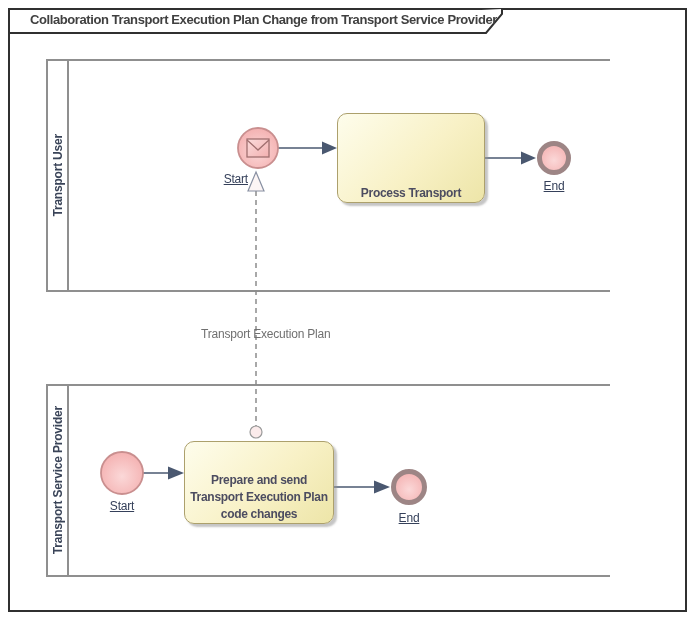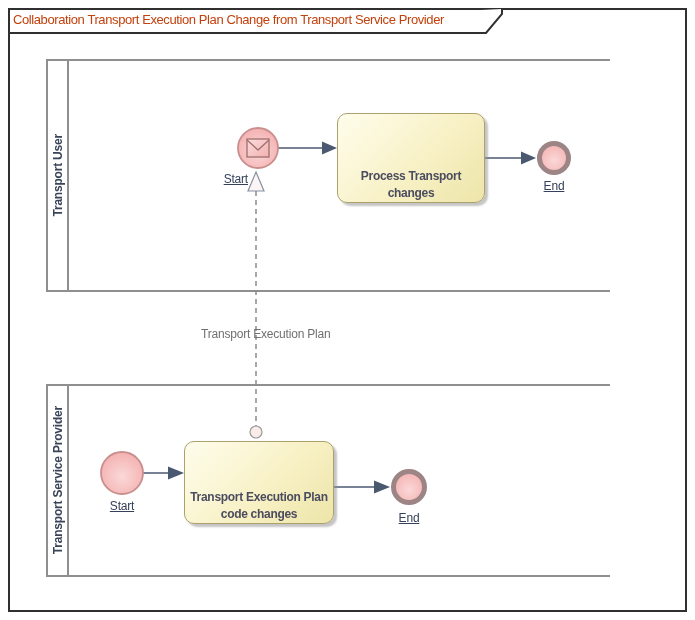--- a/index.html
+++ b/index.html
@@ -3,22 +3,22 @@
 <meta charset="utf-8">
 <style>
   html,body{margin:0;padding:0;background:#ffffff;}
   #stage{
     position:relative;width:695px;height:620px;background:#ffffff;
     font-family:"Liberation Sans",sans-serif;overflow:hidden;
   }
   #stage svg{position:absolute;left:0;top:0;}
   .abs{position:absolute;}
   .title-text{
-    left:13px;top:12px;width:478px;
-    font-size:13px;font-weight:normal;color:#c2410c;
+    left:30px;top:12px;width:478px;
+    font-size:13px;font-weight:bold;color:#404040;
     letter-spacing:-0.4px;white-space:nowrap;
   }
   .lane-label{
     display:flex;align-items:center;justify-content:center;
   }
   .lane-label span{
     writing-mode:vertical-rl;transform:rotate(180deg);
     font-size:12px;font-weight:bold;color:#3A4458;
     letter-spacing:-0.2px;white-space:nowrap;
   }
@@ -101,26 +101,26 @@
   <div class="abs lane-label" style="left:47px;top:60px;width:21px;height:231px;">
     <span>Transport User</span>
   </div>
   <div class="abs lane-label" style="left:47px;top:385px;width:21px;height:191px;">
     <span>Transport Service Provider</span>
   </div>
 
   <div class="abs task" style="left:337px;top:113px;width:146px;height:88px;">
     <div class="tlines">
       <span>Process Transport</span>
-      <span>changes</span>
     </div>
   </div>
 
   <div class="abs task" style="left:184px;top:441px;width:148px;height:81px;">
     <div class="tlines">
+      <span>Prepare and send</span>
       <span>Transport Execution Plan</span>
       <span>code changes</span>
     </div>
   </div>
 
   <div class="abs evt-label" style="left:212px;top:172px;width:36px;text-align:right;">Start</div>
   <div class="abs evt-label" style="left:536px;top:179px;width:36px;text-align:center;">End</div>
   <div class="abs evt-label" style="left:102px;top:499px;width:40px;text-align:center;">Start</div>
   <div class="abs evt-label" style="left:391px;top:511px;width:36px;text-align:center;">End</div>
 

